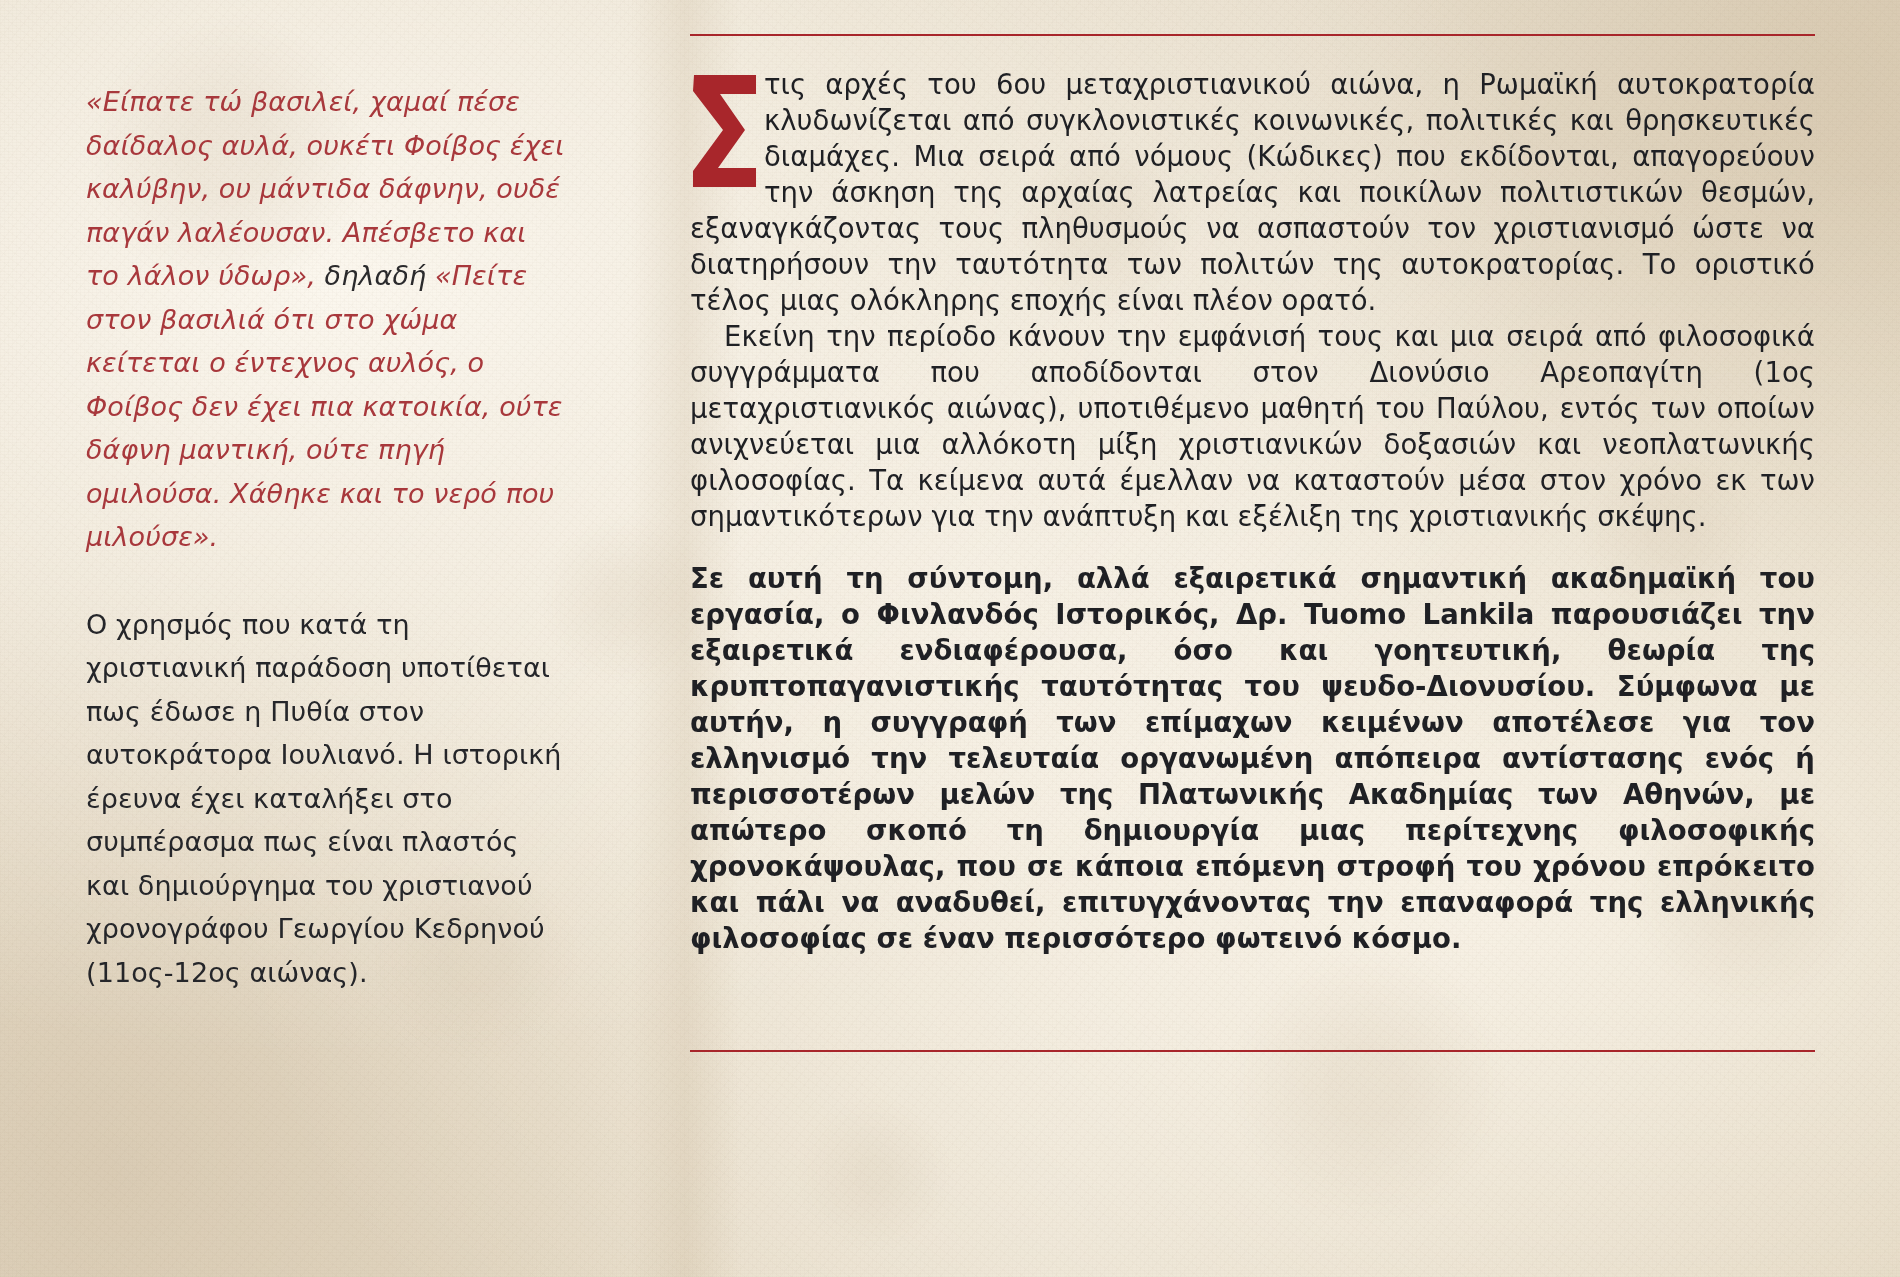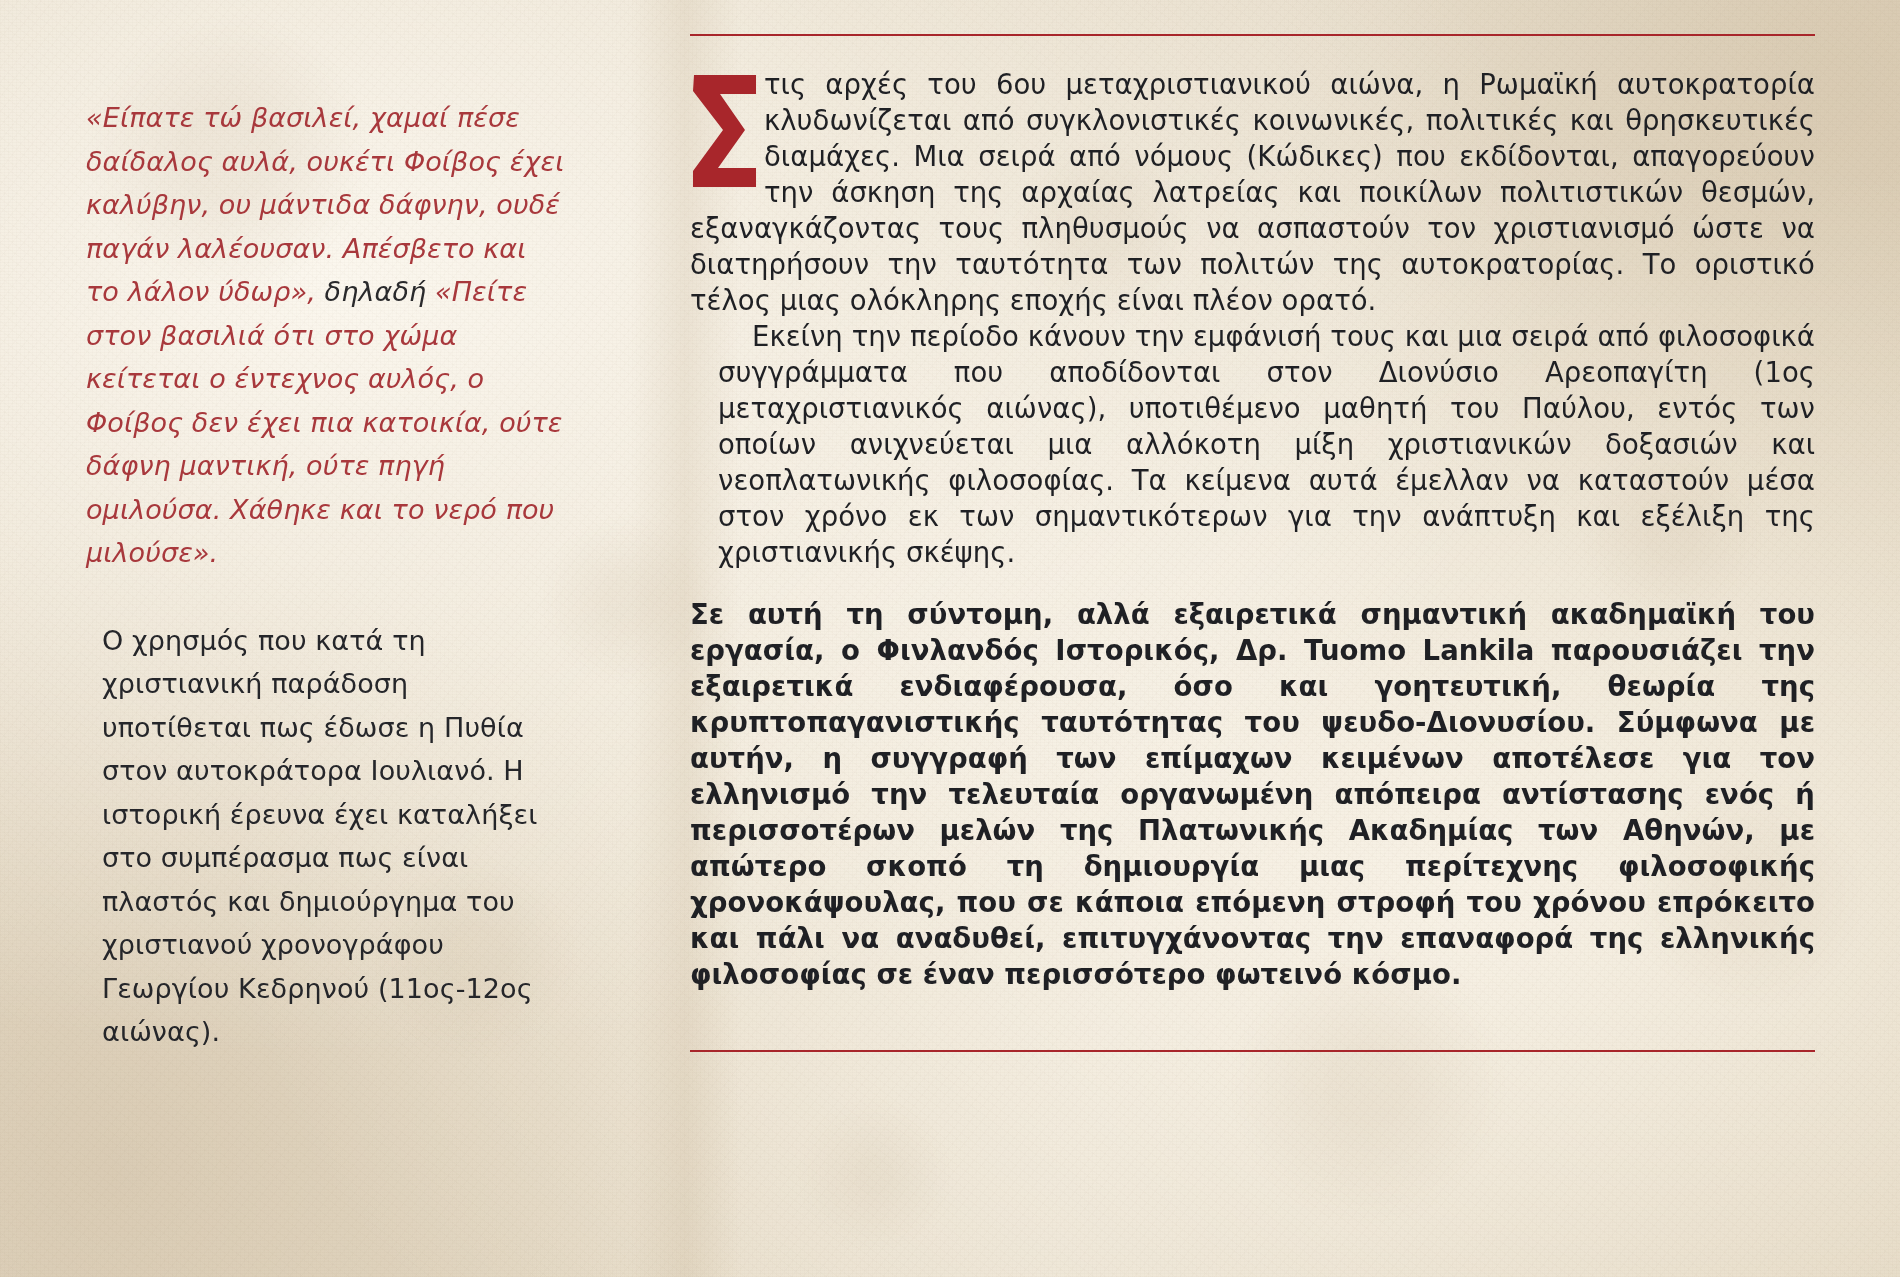--- a/index.html
+++ b/index.html
@@ -68,21 +68,21 @@
     background: linear-gradient(90deg, rgba(190,170,138,0) 0%, rgba(186,164,130,0.18) 50%, rgba(190,170,138,0) 100%);
   }
 
   
   .col {
     position: absolute;
     box-sizing: border-box;
   }
   #left-col {
     left: 86px;
-    top: 96px;
+    top: 80px;
     width: 480px;
   }
   #right-col {
     left: 690px;
     top: 34px;
     width: 1125px;
   }
 
   
   .rule {
@@ -112,34 +112,34 @@
   }
   .quote .plain {
     color: #2a2a2c;
     font-style: italic;
   }
 
   .body-left {
     color: #25262a;
     font-size: 27px;
     line-height: 43.5px;
-    margin: 16px;
+    margin: 0;
     letter-spacing: 0.1px;
   }
 
   .body-right {
     color: #1f2024;
     font-size: 27.5px;
     line-height: 36px;
     margin: 0;
     text-align: justify;
     text-justify: inter-word;
     letter-spacing: 0.05px;
   }
-  .body-right.indent { text-indent: 34px; margin-left: 28px; }
+  .body-right.indent { text-indent: 34px; }
   .body-right.bold {
     font-weight: bold;
     margin-top: 26px;
   }
 
   
   #para-lead {
     position: relative;
   }
   #dropcap {

